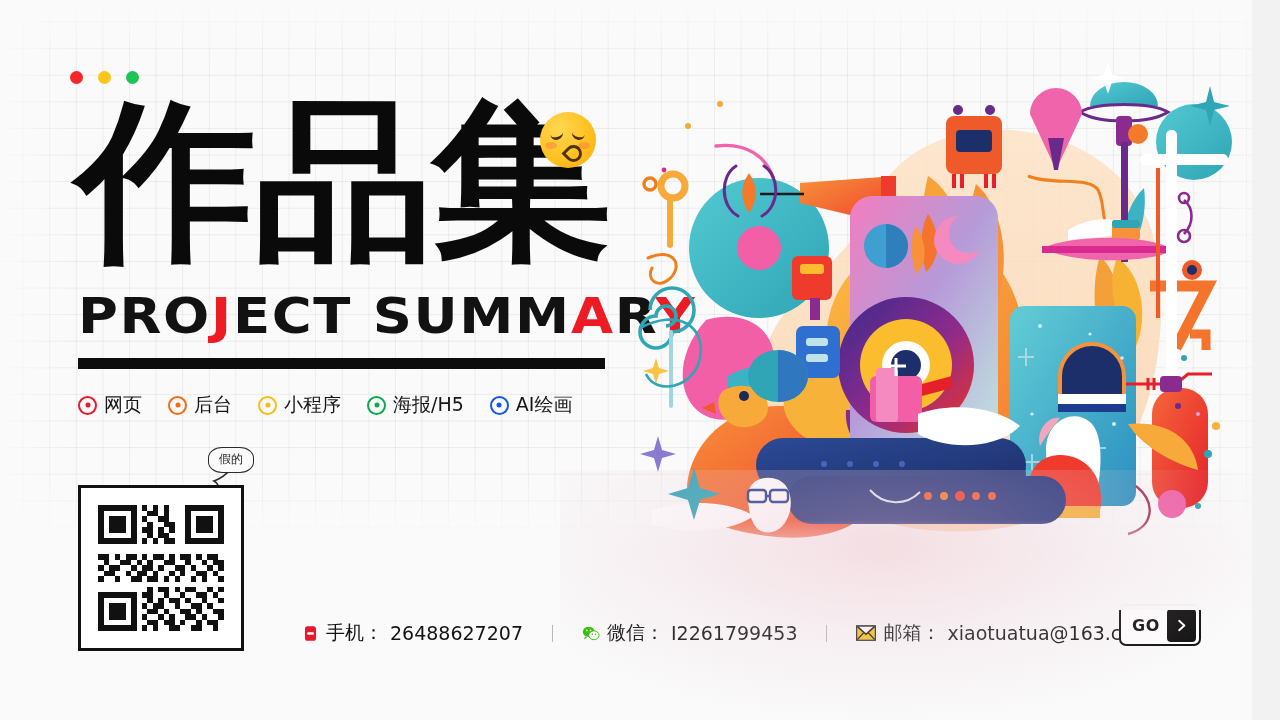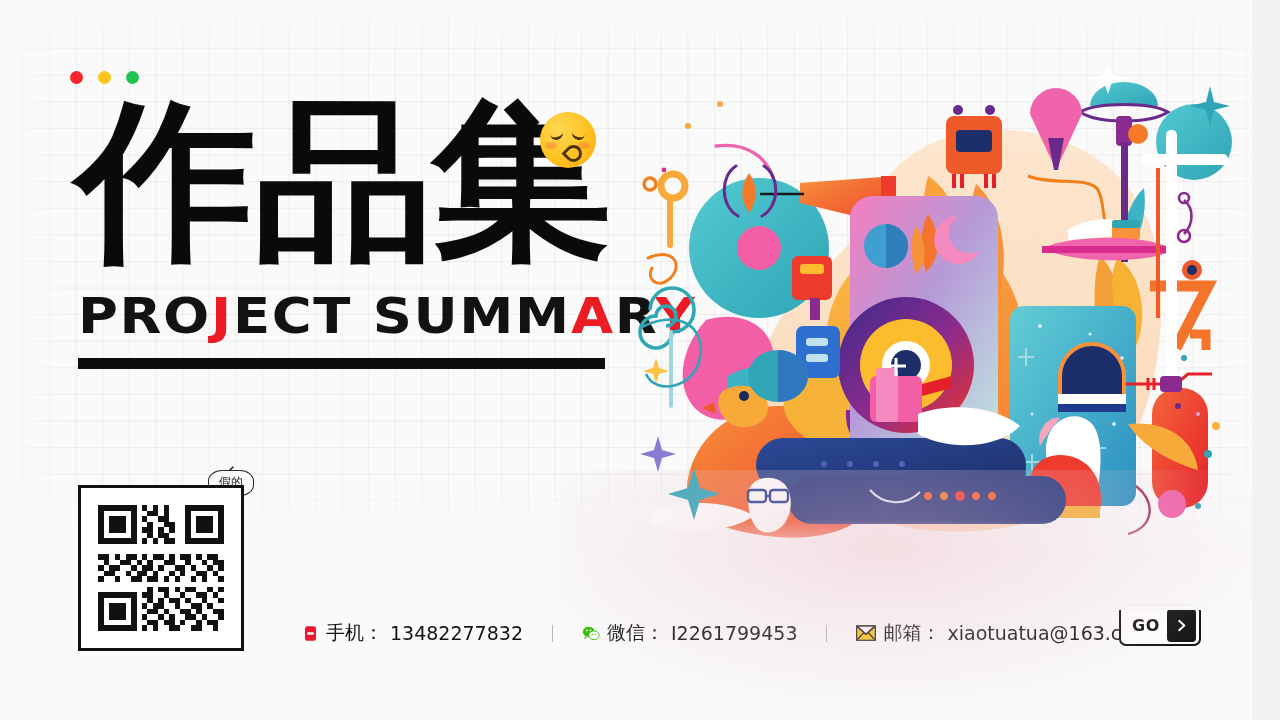--- a/index.html
+++ b/index.html
@@ -89,21 +89,20 @@
 
   
   #qr-wrap{position:absolute;left:78px;top:485px;width:166px;height:166px;
            background:#fff;border:3px solid #111;box-sizing:border-box;padding:12px;}
   #qr{width:100%;height:100%;display:block;}
   #bubble{
     position:absolute;left:208px;top:447px;
     padding:3px 10px 4px;border:1.6px solid #2b2b2b;border-radius:14px/11px;
     background:#fafafa;font-size:12px;color:#1c1c1c;white-space:nowrap;
     font-family:"DejaVu Sans","Liberation Sans",sans-serif;
-    margin-top:23px;
   }
   #bubble-tail{position:absolute;left:200px;top:463px;width:40px;height:42px;}
 
   
   #role{
     position:absolute;left:310px;top:556px;
     font-size:29px;font-weight:700;color:#101010;letter-spacing:.5px;
     font-family:"DejaVu Sans","Liberation Sans",sans-serif;
   }
   #contacts{position:absolute;left:302px;top:620px;display:flex;align-items:center;}
@@ -164,20 +163,42 @@
       <span class="e-kiss"></span>
     </span>
   </div>
 
   <div id="title-en">
     <span>PRO</span><span class="hl">J</span><span>ECT SUMM</span><span class="hl">A</span><span>R</span><span class="hl">Y</span>
   </div>
 
   <div id="rule"></div>
 
+  <div id="tags">
+    <div class="tag">
+      <span class="tag-icon" style="color:#e8192c"></span>
+      <span class="tag-label">网页</span>
+    </div>
+    <div class="tag">
+      <span class="tag-icon" style="color:#f36b12"></span>
+      <span class="tag-label">后台</span>
+    </div>
+    <div class="tag">
+      <span class="tag-icon" style="color:#f6bf15"></span>
+      <span class="tag-label">小程序</span>
+    </div>
+    <div class="tag">
+      <span class="tag-icon" style="color:#0aa84f"></span>
+      <span class="tag-label">海报/H5</span>
+    </div>
+    <div class="tag">
+      <span class="tag-icon" style="color:#1558e8"></span>
+      <span class="tag-label">AI绘画</span>
+    </div>
+  </div>
 
   <svg id="bubble-tail" viewBox="0 0 40 42">
     <path d="M33 4 C26 12, 20 16, 14 18 C18 20, 20 24, 16 28 C12 31, 6 32, 2 36" fill="none" stroke="#2b2b2b" stroke-width="1.6" stroke-linecap="round"></path>
   </svg>
   <div id="bubble">假的</div>
 
   <div id="qr-wrap">
     <svg id="qr" viewBox="0 0 25 25" shape-rendering="crispEdges">
       <rect width="25" height="25" fill="#fff"></rect>
       <g fill="#111">
@@ -311,21 +332,21 @@
 
 
   <div id="contacts">
 
     <div class="contact">
       <svg class="ico" width="17" height="17" viewBox="0 0 20 20">
         <rect x="3.5" y="1.5" width="13" height="17" rx="3" fill="#e8192c"></rect>
         <rect x="6" y="8.5" width="8" height="3" rx="1.2" fill="#fff"></rect>
       </svg>
       <span class="c-text">手机：</span>
-      <span class="c-text">13482277832</span>
+      <span class="c-text">26488627207</span>
     </div>
 
     <span class="c-sep"></span>
 
     <div class="contact">
       <svg class="ico" width="18" height="17" viewBox="0 0 22 20">
         <ellipse cx="8.2" cy="8" rx="7.2" ry="6.2" fill="#2dc100"></ellipse>
         <path d="M4 13.5 L2.5 17 L6 15.2 Z" fill="#2dc100"></path>
         <circle cx="6" cy="6.3" r="1.1" fill="#fff"></circle>
           <circle cx="10.4" cy="6.3" r="1.1" fill="#fff"></circle>

